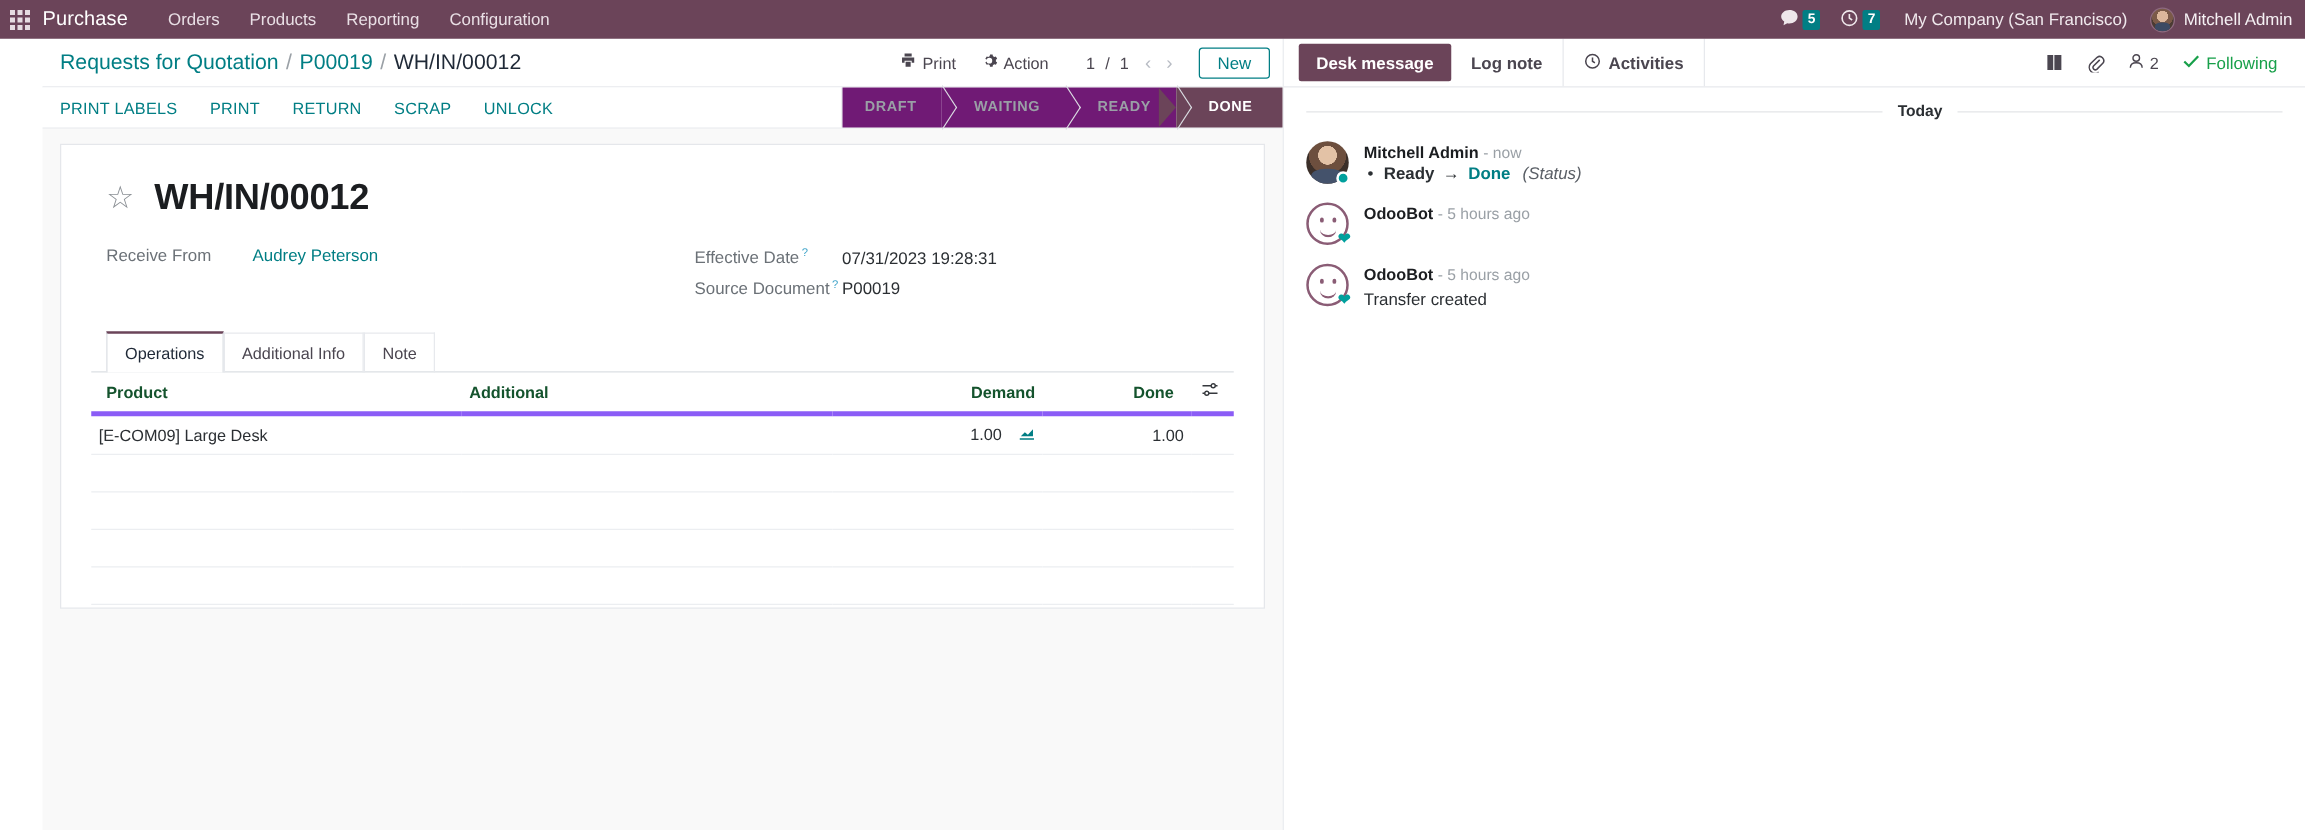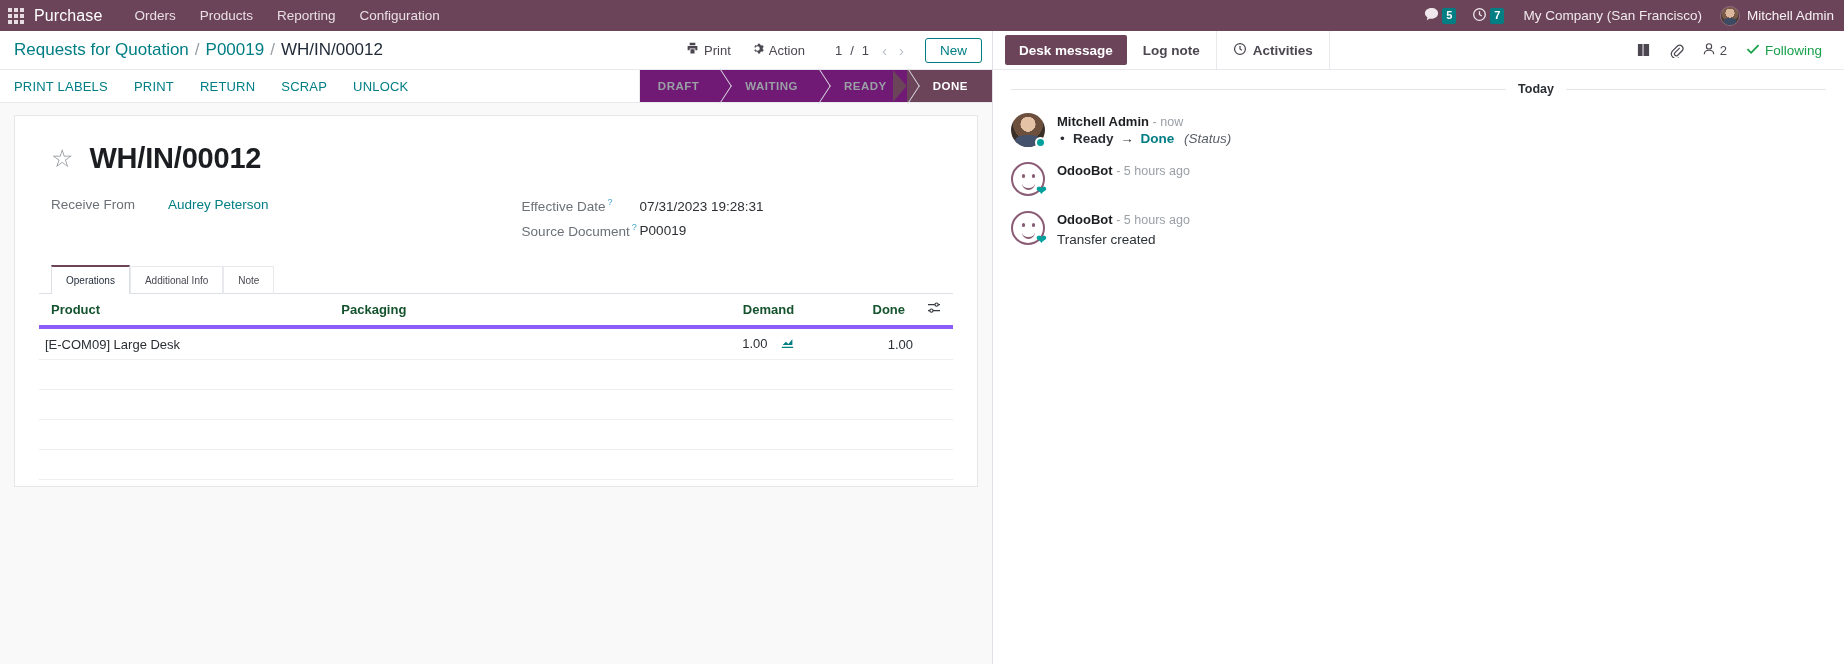--- a/index.html
+++ b/index.html
@@ -77,21 +77,21 @@
     flex: 0 0 auto;
     position: relative; overflow: hidden;
   }
   .avatar-sm::after {
     content: ""; position: absolute; left: 3px; right: 3px; bottom: 0; height: 7px;
     background: #3c4a63; border-radius: 40% 40% 0 0;
   }
   .user-name { font-size: 13.5px; color: #f6f1f4; white-space: nowrap; }
 
   
-  .app-body { display: flex; height: 633px; }
+  .app-body { display: flex; height: 633px; padding-left: 34px; }
   .form-area { width: 993px; display: flex; flex-direction: column; background: #fff; border-right: 1px solid #dee2e6; }
   .control-panel {
     height: 39px;
     display: flex;
     align-items: center;
     padding: 0 0 0 14px;
     border-bottom: 1px solid #e7e9ed;
     background: #fff;
   }
   .breadcrumb { font-size: 17px; color: #017e84; display: flex; align-items: center; gap: 0; white-space: nowrap; }
@@ -198,21 +198,21 @@
   .flabel { color: #6b7177; width: 117px; flex: 0 0 auto; }
   .flabel-r { color: #6b7177; width: 118px; flex: 0 0 auto; }
   .q { color: #3fa4c9; font-size: 9px; vertical-align: super; margin-left: 2px; }
   .fval { color: #2b2f33; }
   .fval.link { color: #017e84; cursor: pointer; }
 
   
   .notebook { margin-top: 26px; }
   .tabs { display: flex; align-items: flex-end; border-bottom: 1px solid #dcdfe4; padding-left: 12px; }
   .tab {
-    font-size: 10px;
+    font-size: 13px;
     color: #4b4650;
     padding: 8px 14px;
     border: 1px solid transparent;
     border-bottom: none;
     cursor: pointer;
     position: relative;
     top: 1px;
     background: transparent;
     font-family: inherit;
   }
@@ -473,21 +473,21 @@
           <div class="tabs">
             <button class="tab active">Operations</button>
             <button class="tab">Additional Info</button>
             <button class="tab">Note</button>
           </div>
 
           <table class="lines">
             <thead>
               <tr>
                 <th class="c-product">Product</th>
-                <th class="c-packaging">Packaging</th>
+                <th class="c-packaging">Additional</th>
                 <th class="c-demand">Demand</th>
                 <th class="c-done">Done</th>
                 <th class="c-opt">
                   <span class="opt-toggle">
                     <svg width="14" height="12" viewBox="0 0 16 14" stroke="#35383d" stroke-width="1.3" fill="none">
                       <path d="M1 3h14M1 10h14"></path>
                         <circle cx="11" cy="3" r="1.9" fill="#fff"></circle>
                         <circle cx="5" cy="10" r="1.9" fill="#fff"></circle>
                     </svg>
                   </span>

